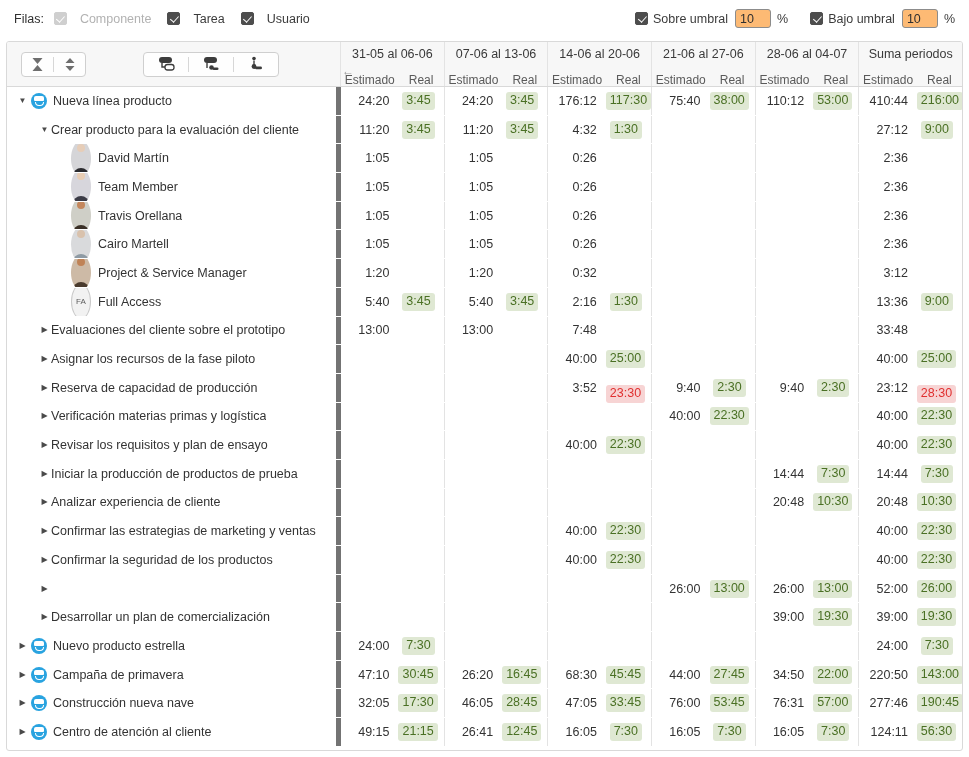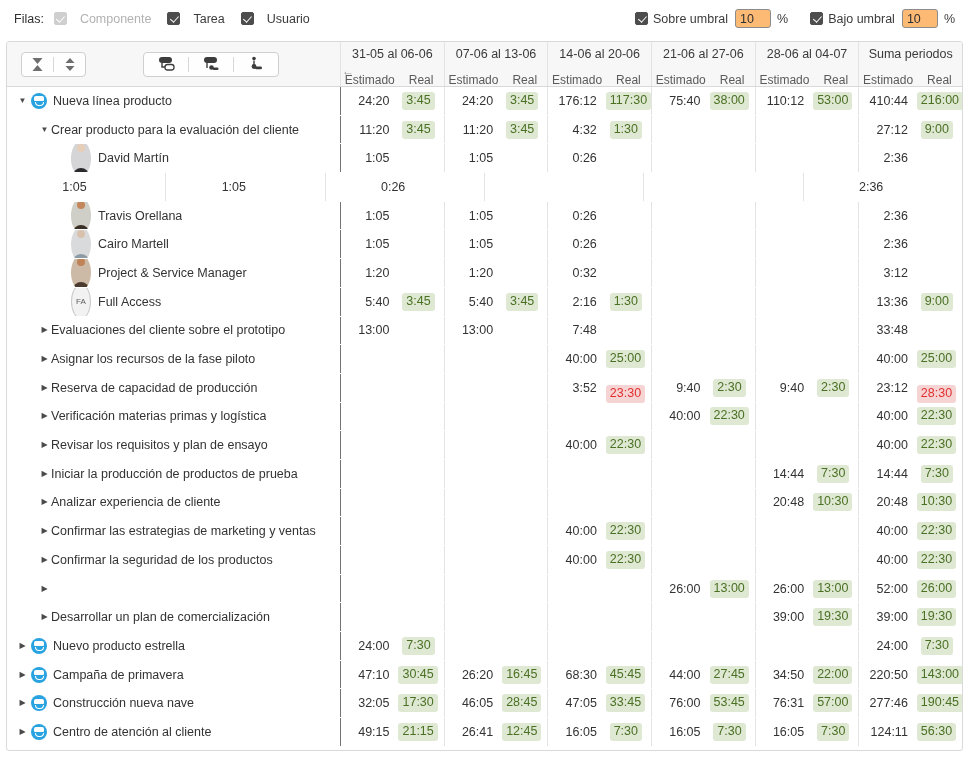--- a/index.html
+++ b/index.html
@@ -195,21 +195,21 @@
     height: 28.7px;
     box-sizing: border-box;
     align-items: center;
   }
   .tree-cell {
     width: 334px;
     flex: none;
     display: flex;
     align-items: center;
     box-sizing: border-box;
-    border-right: 1px solid #737373;
+    border-right: 5px solid #737373;
     height: 100%;
     overflow: hidden;
     white-space: nowrap;
   }
   .twist {
     width: 13px;
     flex: none;
     color: #4a4a4a;
     font-size: 8px;
     line-height: 1;
@@ -575,20 +575,28 @@
             <div class="cell-est"></div>
             <div class="cell-real"><span class="pill empty"></span></div>
           </div>
           <div class="dcol">
             <div class="cell-est">2:36</div>
             <div class="cell-real"><span class="pill empty"></span></div>
           </div>
         </div>
       </div>
       <div class="trow lvl2">
+        <div class="tree-cell">
+          <span class="twist none"></span>
+          <span class="avatar" style="background: rgb(215, 214, 220);">
+            <span class="head" style="background: rgb(232, 205, 180);"></span>
+            <span class="body" style="background: rgb(59, 59, 70);"></span>
+          </span>
+          <span class="rowlabel">Team Member</span>
+        </div>
         <div class="data-area">
           <div class="dcol">
             <div class="cell-est">1:05</div>
             <div class="cell-real"><span class="pill empty"></span></div>
           </div>
           <div class="dcol">
             <div class="cell-est">1:05</div>
             <div class="cell-real"><span class="pill empty"></span></div>
           </div>
           <div class="dcol">

